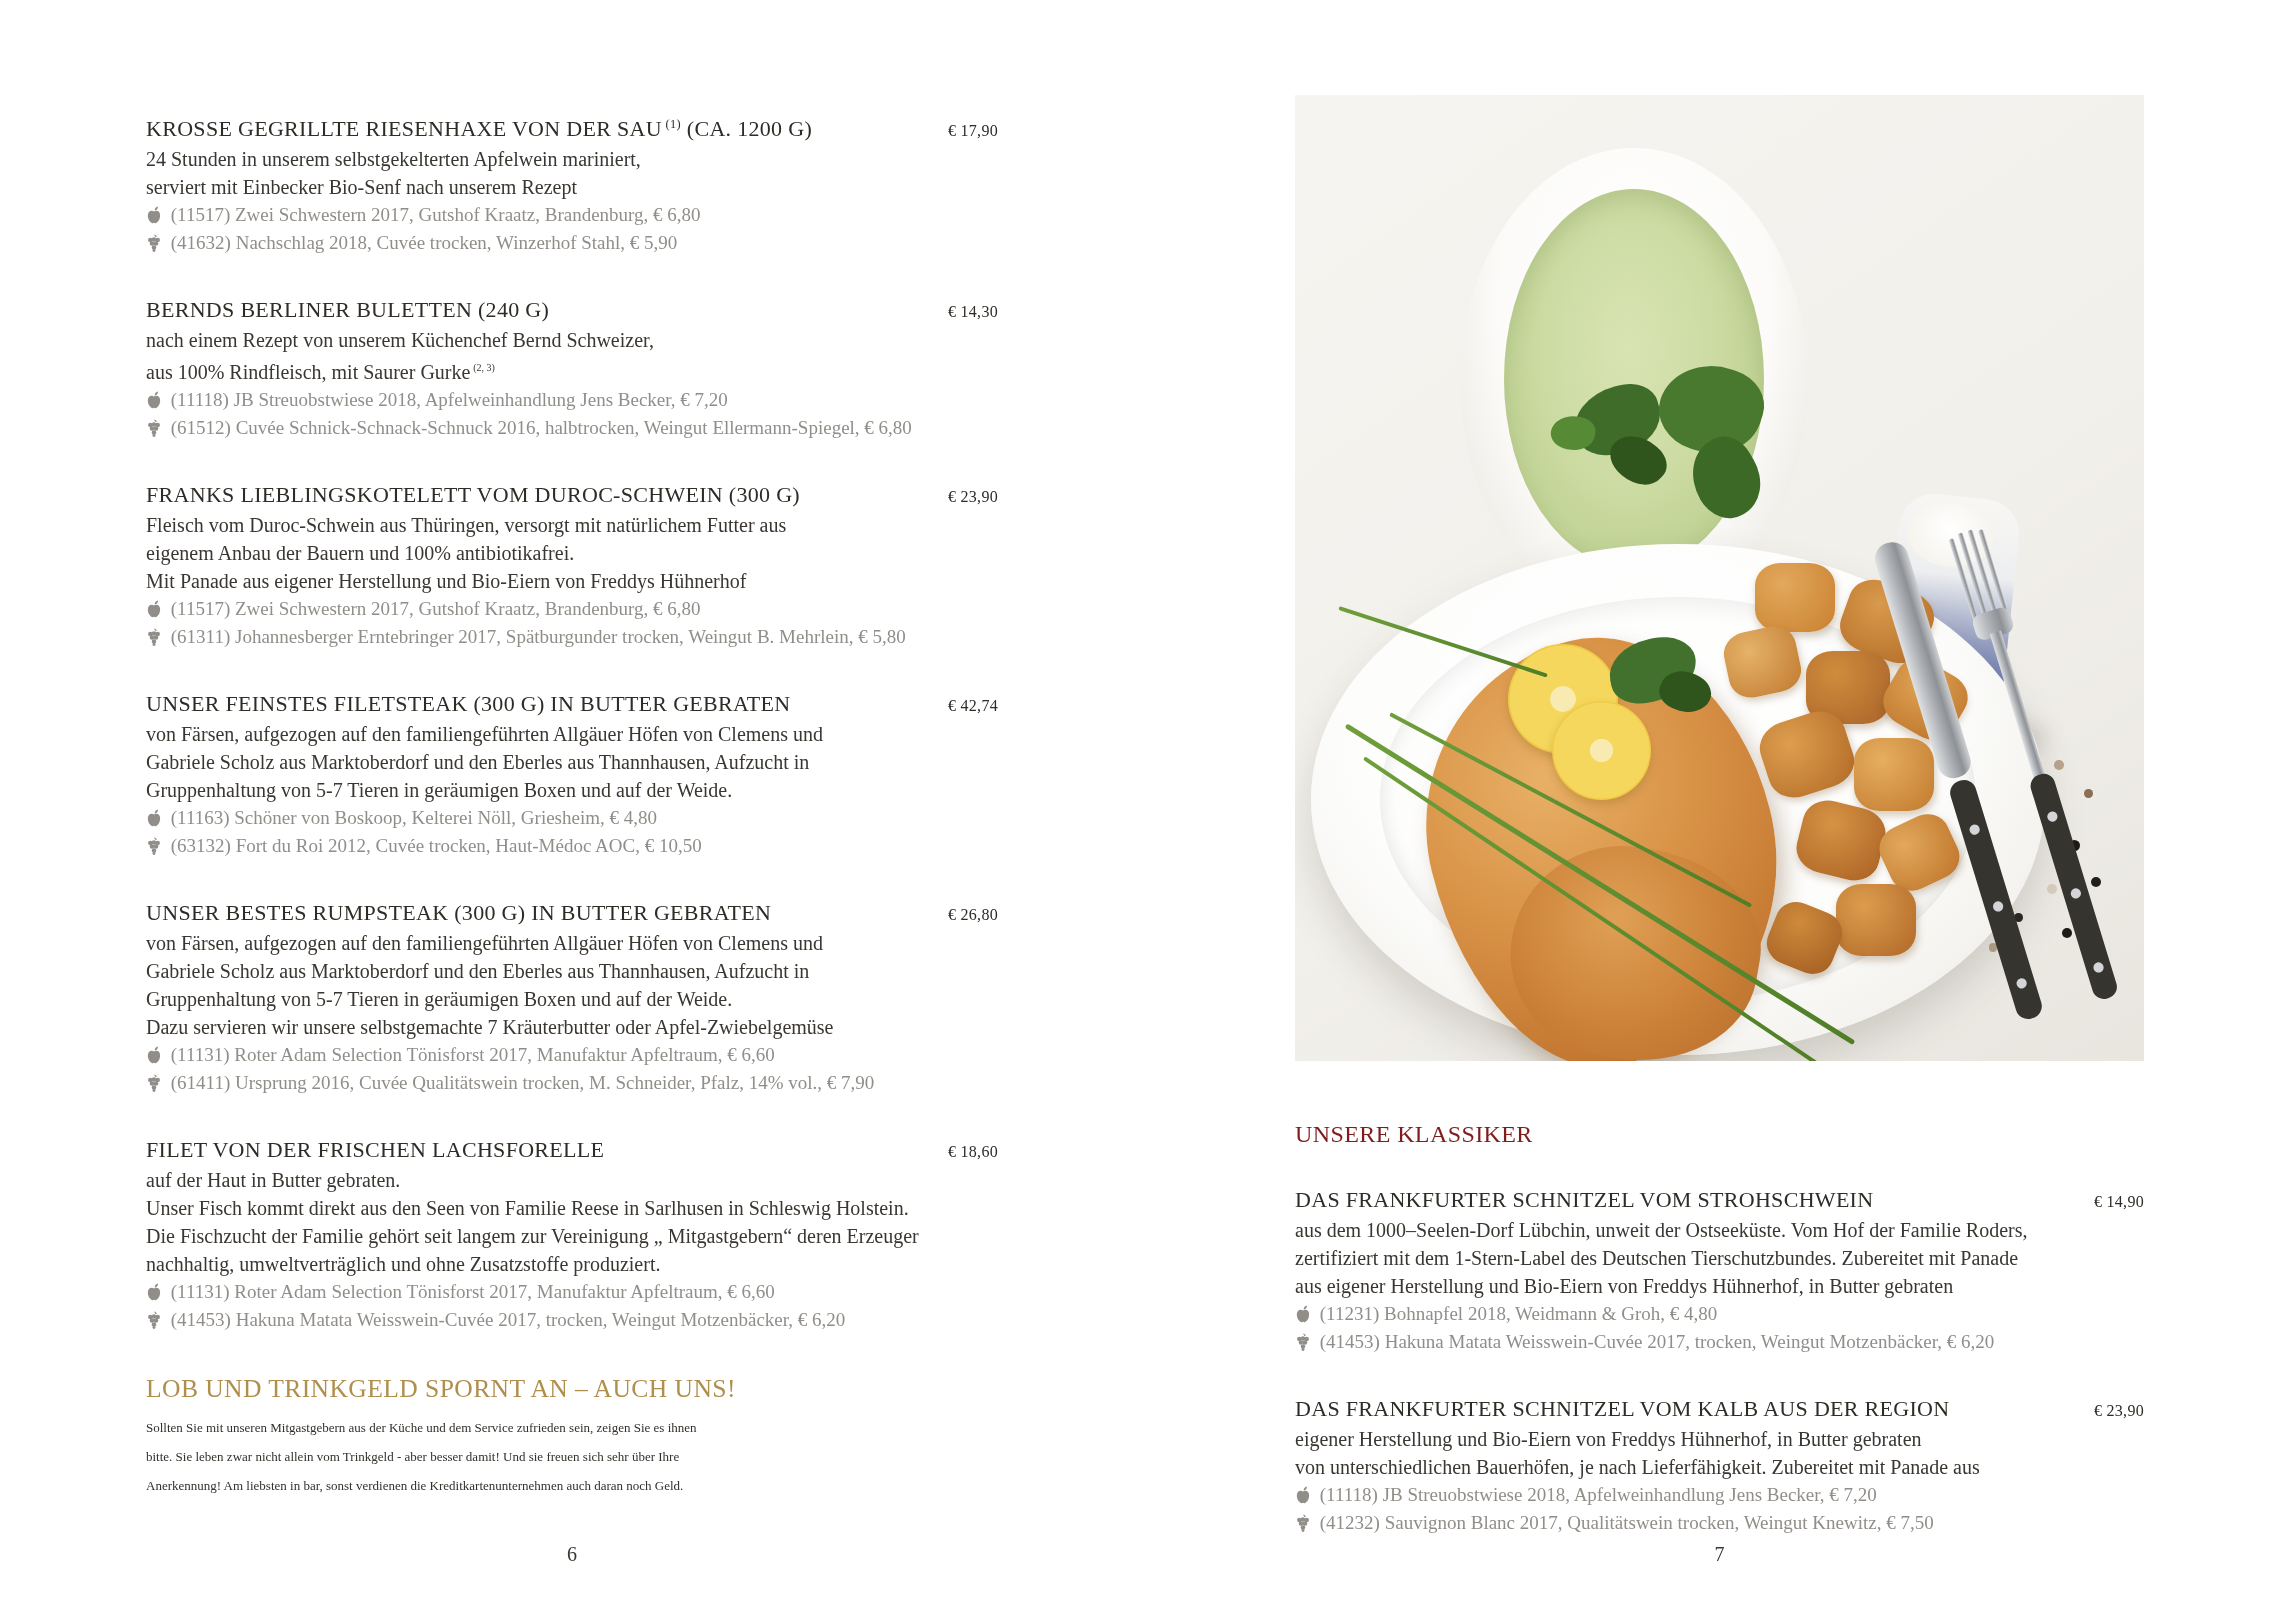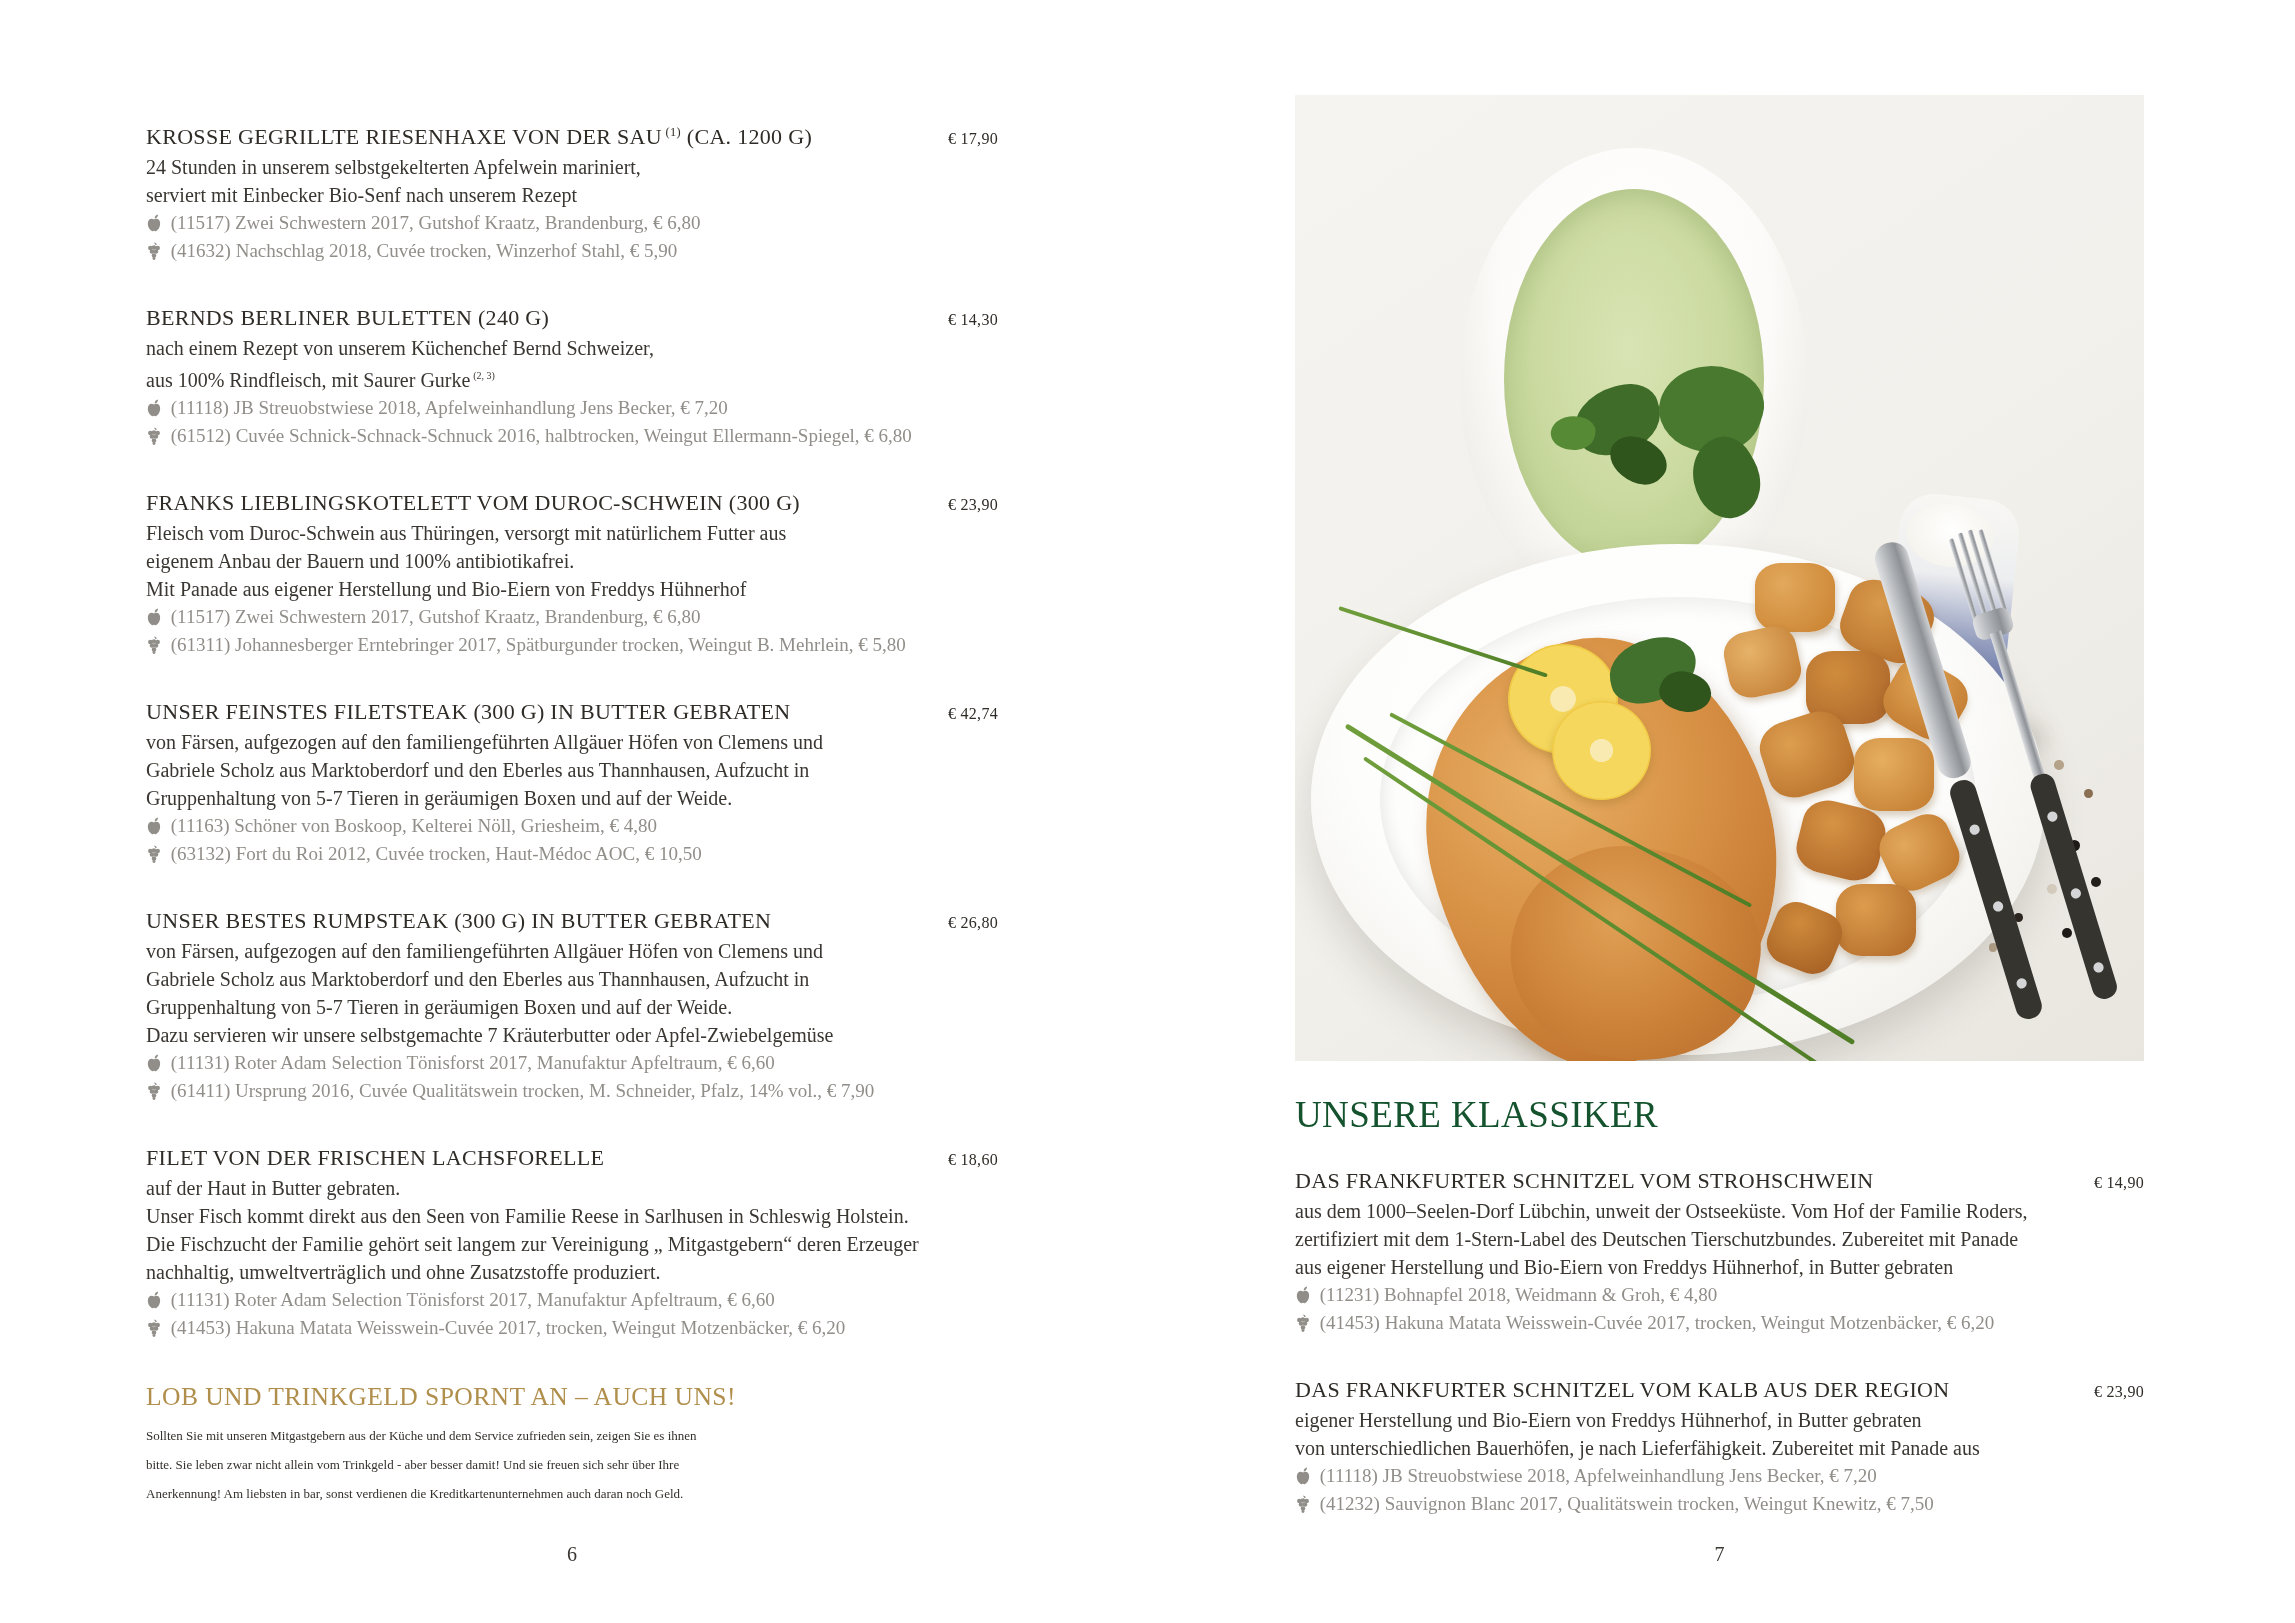--- a/index.html
+++ b/index.html
@@ -1,37 +1,37 @@
 <!DOCTYPE html>
 <html style="font-size:11.7px"><head>
 <meta charset="utf-8">
 <style>
   html,body{margin:0;padding:0;background:#ffffff;}
   .sheet{position:relative;width:2295px;height:1623px;background:#ffffff;overflow:hidden;
          font-family:"Liberation Serif", serif;color:#34302b;}
   
   .col-left{position:absolute;left:146px;top:110px;width:852px;}
   .col-right{position:absolute;left:1295px;top:95px;width:849px;}
-  .menu-item{margin-bottom:38px;margin-top:8px;}
+  .menu-item{margin-bottom:38px;}
   .item-head{display:flex;justify-content:space-between;align-items:baseline;
              font-size:22px;line-height:29px;color:#2f2b26;letter-spacing:0.3px;}
   .item-title{margin:0;font-weight:normal;font-size:22px;white-space:nowrap;}
   .item-title sup{font-size:12.4px;margin:0 4.4px 0 3.7px;}
   .item-title .tail{margin-left:1.5px;}
   .item-price{font-size:16px;white-space:nowrap;}
   .desc p{margin:0;font-size:20px;line-height:28px;white-space:nowrap;color:#3a3631;}
   .desc sup{font-size:10px;margin-left:2.9px;}
   .pairing{display:flex;align-items:center;gap:8.8px;color:#918e89;font-size:19px;
            line-height:28px;white-space:nowrap;}
   .picon{flex:0 0 auto;fill:#918e89;}
   .tip-heading{margin:0 0 7.3px 0;font-weight:normal;font-size:25.6px;line-height:34px;
                color:#b08e4c;letter-spacing:0.4px;}
   .tip p{margin:0;font-size:13px;line-height:29px;white-space:nowrap;}
-  .section-heading{margin:38px 0 35px 0;font-weight:normal;font-size:37px;line-height:32px;
-                   color:#14532d;letter-spacing:0.4px;}
+  .section-heading{margin:57px 0 35px 0;font-weight:normal;font-size:24px;line-height:32px;
+                   color:#7f1d1d;letter-spacing:0.4px;}
   .page-number{position:absolute;top:1543px;font-size:20px;text-align:center;color:#3a3631;}
   .page-number.left{left:146px;width:852px;}
   .page-number.right{left:1295px;width:849px;}
   
   .photo{position:relative;width:849px;height:966px;overflow:hidden;
          background:linear-gradient(145deg,#f6f4f0 0%,#f2f0eb 55%,#e9e6e0 100%);}
   .photo *{position:absolute;}
   .shadow{border-radius:50%;filter:blur(10.2px);background:rgba(60,55,45,.16);}
   .bowl-top{left:165px;top:53px;width:348px;height:468px;border-radius:50%;
         background:radial-gradient(ellipse at 50% 34%, #ffffff 0%, #fcfbf9 55%, #ebe8e2 88%, #dedbd4 100%);}

